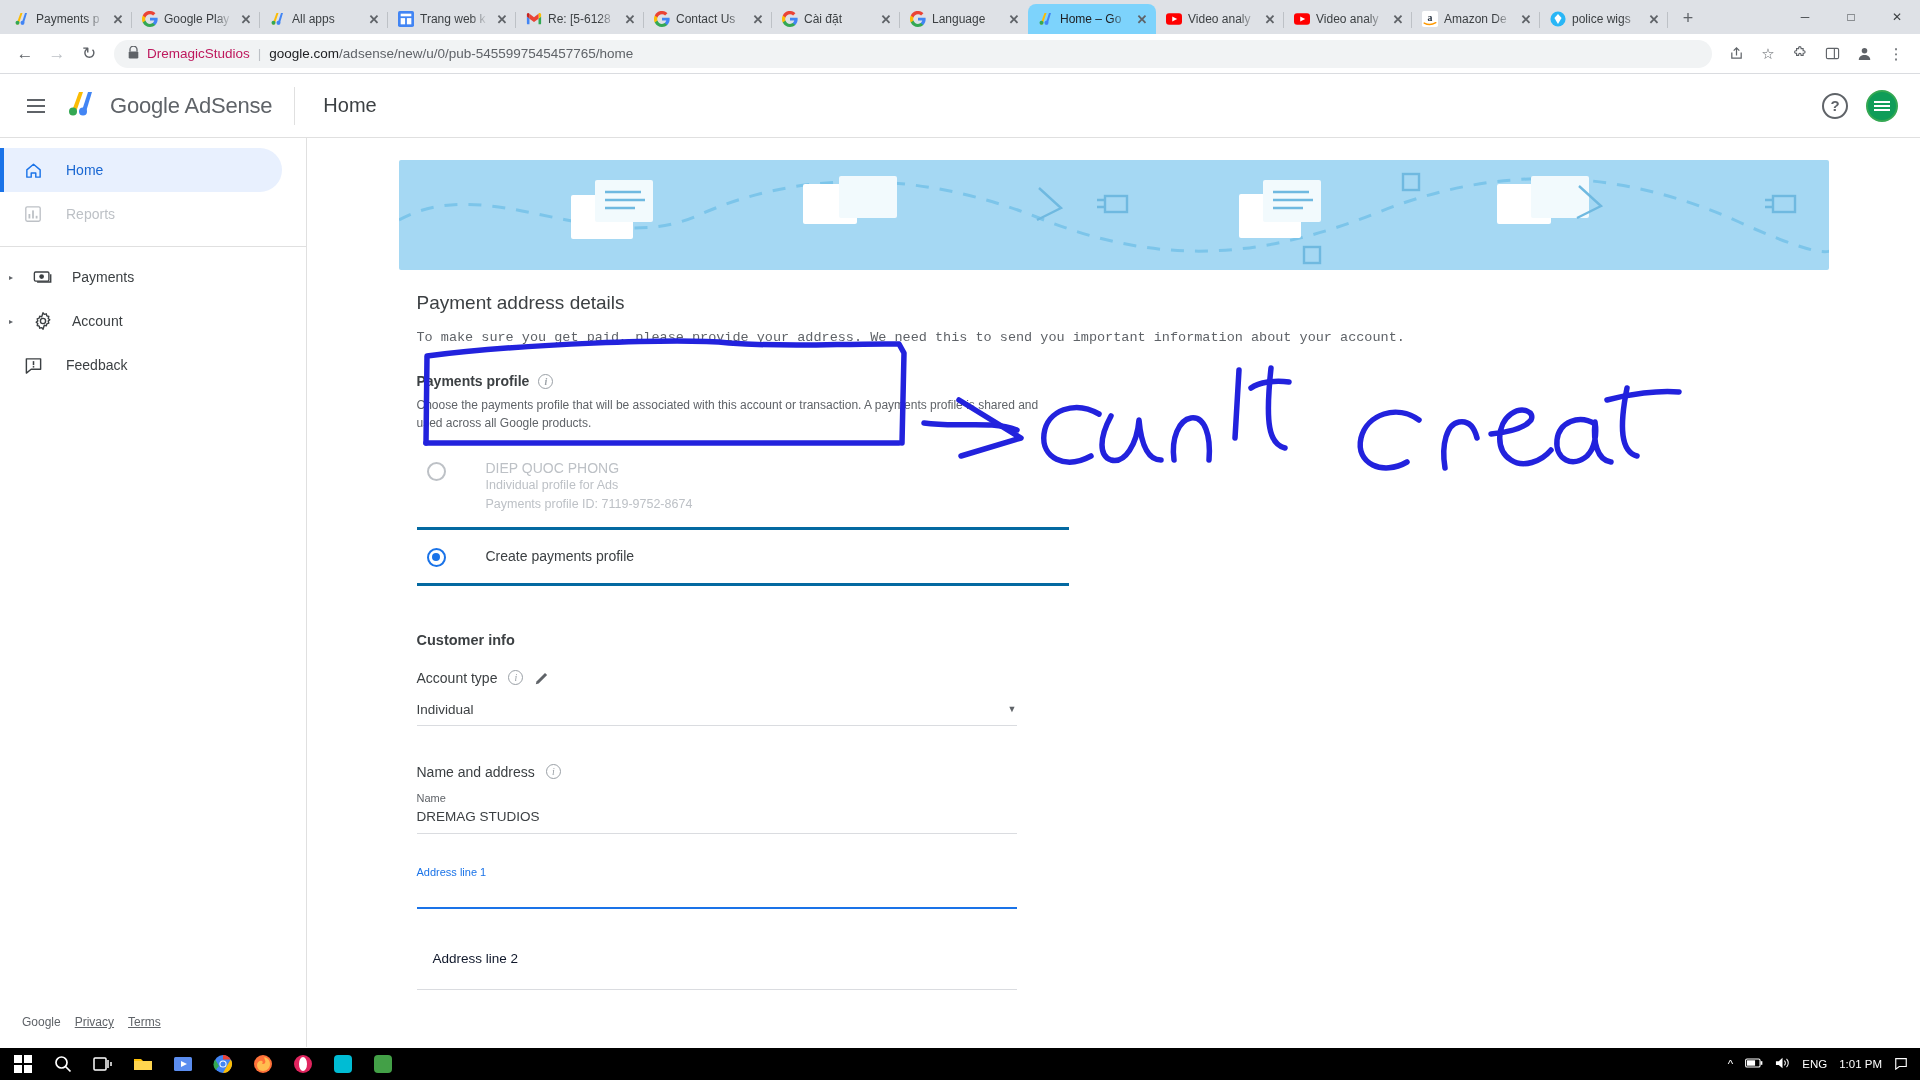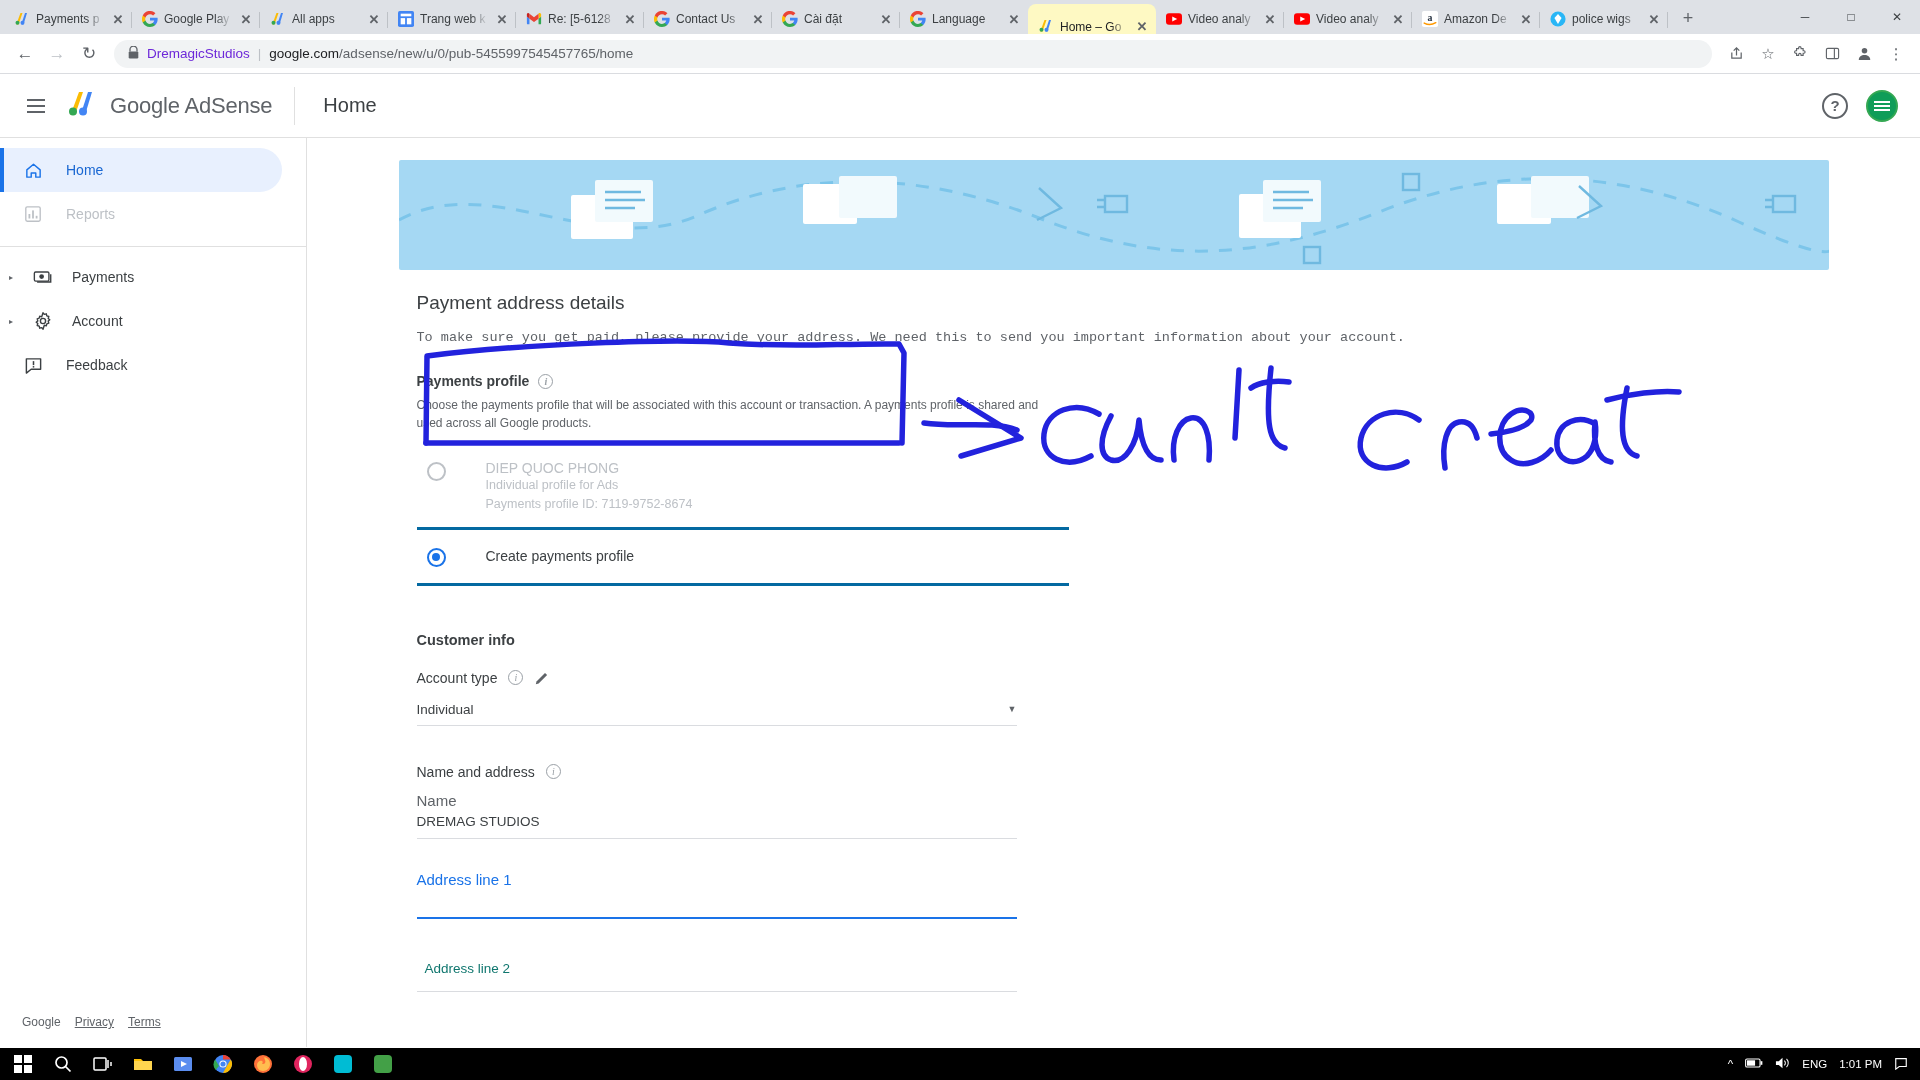--- a/index.html
+++ b/index.html
@@ -27,21 +27,21 @@
     flex: 1; white-space: nowrap; overflow: hidden;
     -webkit-mask-image: linear-gradient(to right, #000 75%, transparent 100%);
     mask-image: linear-gradient(to right, #000 75%, transparent 100%);
   }
   .tab .tab-close {
     width: 16px; height: 16px; flex: 0 0 16px;
     display: flex; align-items: center; justify-content: center;
     font-size: 13px; color: #5f6368; font-weight: 600;
   }
   .tab.active {
-    background: #fef9c3; border-radius: 8px 8px 0 0; color: #202124; align-items: flex-end;
+    background: #7dd3fc; border-radius: 8px 8px 0 0; color: #202124;
   }
   .tab .sep {
     position: absolute; right: 0; top: 8px; height: 16px;
     width: 1px; background: #bdc1c6;
   }
 
   .newtab {
     width: 28px; height: 28px; margin: 0 0 2px 6px;
     display: flex; align-items: center; justify-content: center;
     font-size: 18px; color: #5f6368;
@@ -64,21 +64,21 @@
     width: 30px; height: 30px; display: flex; align-items: center;
     justify-content: center; color: #5f6368; font-size: 17px; border-radius: 50%;
   }
   .navbtn.disabled { color: #bdc1c6; }
   .omnibox {
     flex: 1; height: 28px; background: #f1f3f4; border-radius: 14px;
     display: flex; align-items: center; padding: 0 14px; margin: 0 8px;
     font-size: 13.5px; color: #202124; gap: 8px;
   }
   .omnibox .lock { font-size: 11px; color:#5f6368; }
-  .omnibox .site { color:#6d28d9; }
+  .omnibox .site { color:#be185d; }
   .omnibox .divider { color:#bdc1c6; }
   .omnibox .url { color:#202124; }
   .omnibox .url .faint { color:#5f6368; }
   .addricons { display:flex; align-items:center; gap:4px; }
   .addricons .navbtn { width: 28px; height: 28px; font-size: 15px; }
 
   
   .app { height: calc(1080px - 34px - 41px - 32px); display: flex; flex-direction: column; background:#fff; }
 
   .app-header {
@@ -169,25 +169,25 @@
   .fld-label-row { display:flex; align-items:center; gap: 11px; margin-bottom: 10px; }
   .fld-head { font-size: 14px; color:#3c4043; }
   .pencil { width:16px; height:16px; color:#5f6368; }
   .select-row {
     width: 600px; border-bottom: 1px solid #dadce0; padding: 6px 0 8px 0;
     display:flex; align-items:center; justify-content:space-between;
     font-size: 13.5px; color:#3c4043;
   }
   .select-row .arrow { color:#5f6368; font-size: 9px; }
   .txtfield { width: 600px; border-bottom: 1px solid #dadce0; padding-bottom: 7px; margin-top: 6px; }
-  .txtfield .lbl { font-size: 15px; color:#5f6368; margin-bottom: 5px; }
+  .txtfield .lbl { font-size: 11px; color:#5f6368; margin-bottom: 5px; }
   .txtfield .val { font-size: 13.5px; color:#3c4043; min-height: 17px; }
   .txtfield.focused { border-bottom: 2px solid #1a73e8; }
   .txtfield.focused .lbl { color:#1a73e8; }
-  .txtfield.plain .lbl { font-size: 13.5px; color:#0f766e; margin:8px; padding-top:4px; }
+  .txtfield.plain .lbl { font-size: 13.5px; color:#0f172a; margin:16px; padding-top:4px; }
   .section-head { font-size: 14.5px; font-weight:700; color:#3c4043; margin: 46px 0 22px 0; }
 
   
   .annot { position:absolute; left:0; top:0; width:1430px; height:900px; pointer-events:none; }
 
   
   .taskbar {
     position:absolute; left:0; bottom:0; width:1920px; height:32px;
     background:#000; display:flex; align-items:center; gap: 2px; padding-left: 4px;
   }

